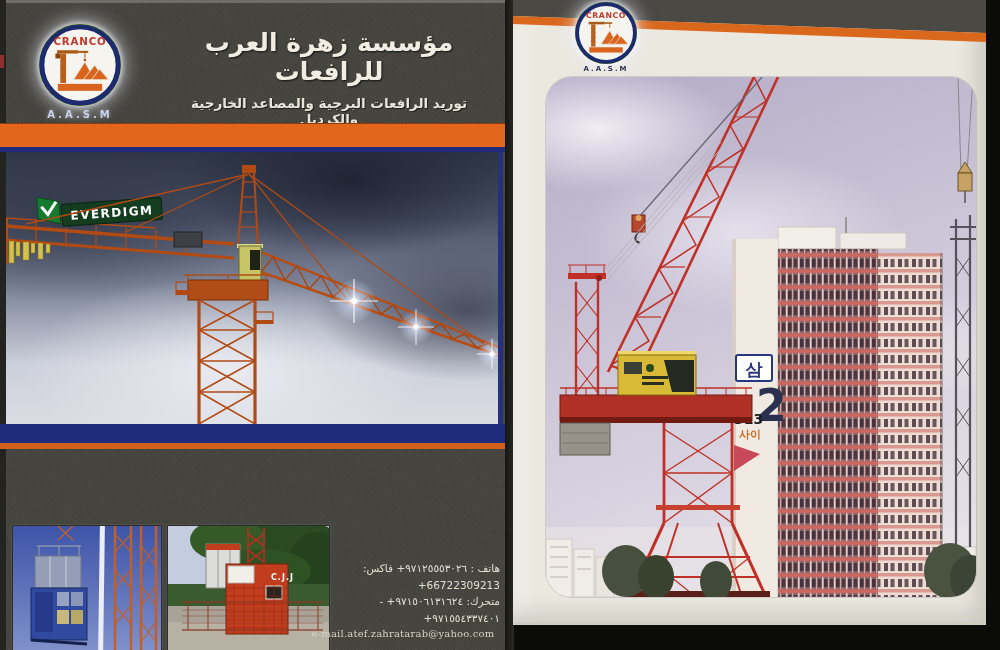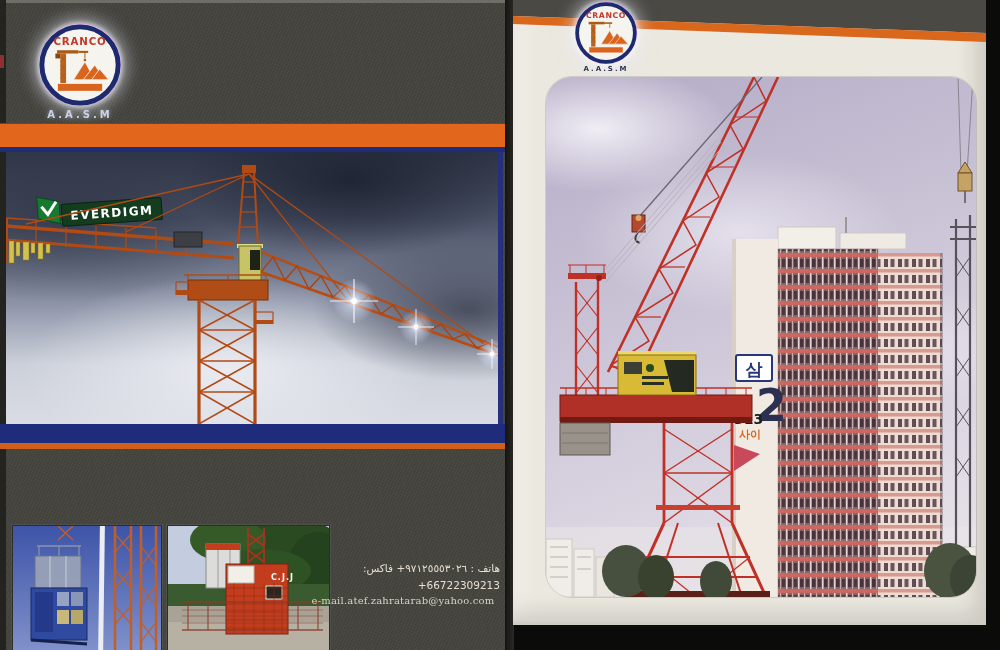--- a/index.html
+++ b/index.html
@@ -11,21 +11,21 @@
   .page-left{left:0;top:0;width:505px;height:650px;
     background:
       repeating-linear-gradient(115deg, rgba(255,255,255,.03) 0 1px, transparent 1px 3px),
       repeating-linear-gradient(25deg, rgba(0,0,0,.05) 0 1px, transparent 1px 3px),
       #45443e;}
   .lp-topedge{left:0;top:0;width:505px;height:3px;background:#6e6d66;}
   .lp-edge{left:0;top:0;width:6px;height:650px;background:#232320;}
   .lp-redmark{left:0;top:55px;width:4px;height:13px;background:#8e3030;}
 
   
-  .logo-circle{border-radius:50%;background:#f0abfc;
+  .logo-circle{border-radius:50%;background:#4d7c0f;
     box-shadow:0 0 16px 6px rgba(240,242,255,.5), 0 0 4px 2px rgba(255,255,255,.6);}
   .logo-lg-wrap{left:36px;top:24px;width:88px;text-align:center;}
   .logo-lg-wrap .logo-circle{width:82px;height:82px;margin:0 auto;}
   .logo-sub-lg{margin-top:3px;font-size:10px;font-weight:bold;letter-spacing:3px;color:#c9d2ec;
     text-shadow:0 0 4px rgba(255,255,255,.4);}
 
   .title-block{left:160px;top:28px;width:338px;text-align:center;direction:rtl;color:#f1ede3;}
   .title-main{margin:0 0 9px 0;font-size:25px;font-weight:bold;letter-spacing:0;
     text-shadow:1px 1px 2px rgba(0,0,0,.7);}
   .title-sub{margin:0 0 7px 0;font-size:13.5px;font-weight:bold;opacity:.95;
@@ -110,20 +110,25 @@
             <path d="M42,68 L56,46 L68,68 Z"></path>
             <path d="M54,68 L68,50 L80,68 Z"></path>
             <path d="M64,68 L74,55 L85,68 Z"></path>
           </g>
           <rect x="23" y="73" width="54" height="8.5" fill="#d9641e"></rect>
         </svg>
       </div>
       <div class="logo-sub-lg">A.A.S.M</div>
     </div>
 
+    <div class="abs title-block">
+      <div class="title-main">مؤسسة زهرة العرب للرافعات</div>
+      <div class="title-sub">توريد الرافعات البرجية والمصاعد الخارجية والكرديل</div>
+      <div class="title-sub">وقطع الغيار ( تركيب - صيانة - إصلاح )</div>
+    </div>
 
     <div class="abs stripe-orange-top"></div>
     <div class="abs stripe-blue-top"></div>
 
     <div class="abs main-photo">
       <svg viewBox="0 0 492 272" width="492" height="272">
         <defs>
           <radialGradient id="flare" cx=".5" cy=".5" r=".5">
             <stop offset="0" stop-color="#ffffff" stop-opacity=".95"></stop>
             <stop offset=".35" stop-color="#dce8ff" stop-opacity=".55"></stop>
@@ -345,20 +350,21 @@
           <line x1="20" y1="76" x2="20" y2="104" stroke-width="1.2"></line>
           <line x1="40" y1="76" x2="40" y2="104" stroke-width="1.2"></line>
           <line x1="130" y1="76" x2="130" y2="104" stroke-width="1.2"></line>
           <line x1="150" y1="76" x2="150" y2="104" stroke-width="1.2"></line>
         </g>
       </svg>
     </div>
 
     <div class="abs contact">
       <div>هاتف : ٩٧١٢٥٥٥٣٠٢٦+ فاكس: 66722309213+</div>
+      <div>متحرك: ٩٧١٥٠٦١٣١٦٢٤+ - ٩٧١٥٥٤٣٣٧٤٠١+</div>
       <div class="email">e-mail.atef.zahratarab@yahoo.com</div>
     </div>
   </div>
 
   <div class="abs right-bg">
     <div class="abs gutter"></div>
     <div class="abs page-right">
 
       <svg class="abs band-svg" viewBox="0 0 473 46" width="473" height="46" preserveAspectRatio="none">
         <polygon points="0,0 473,0 473,33 0,16" fill="#4a4944"></polygon>

